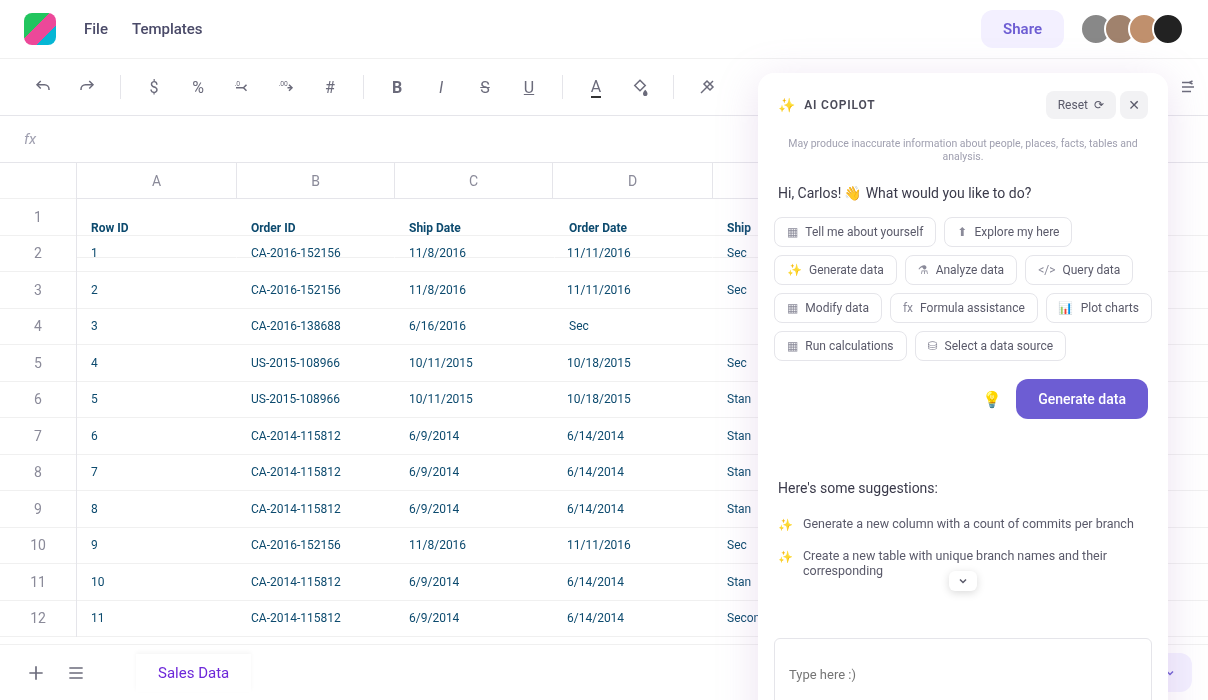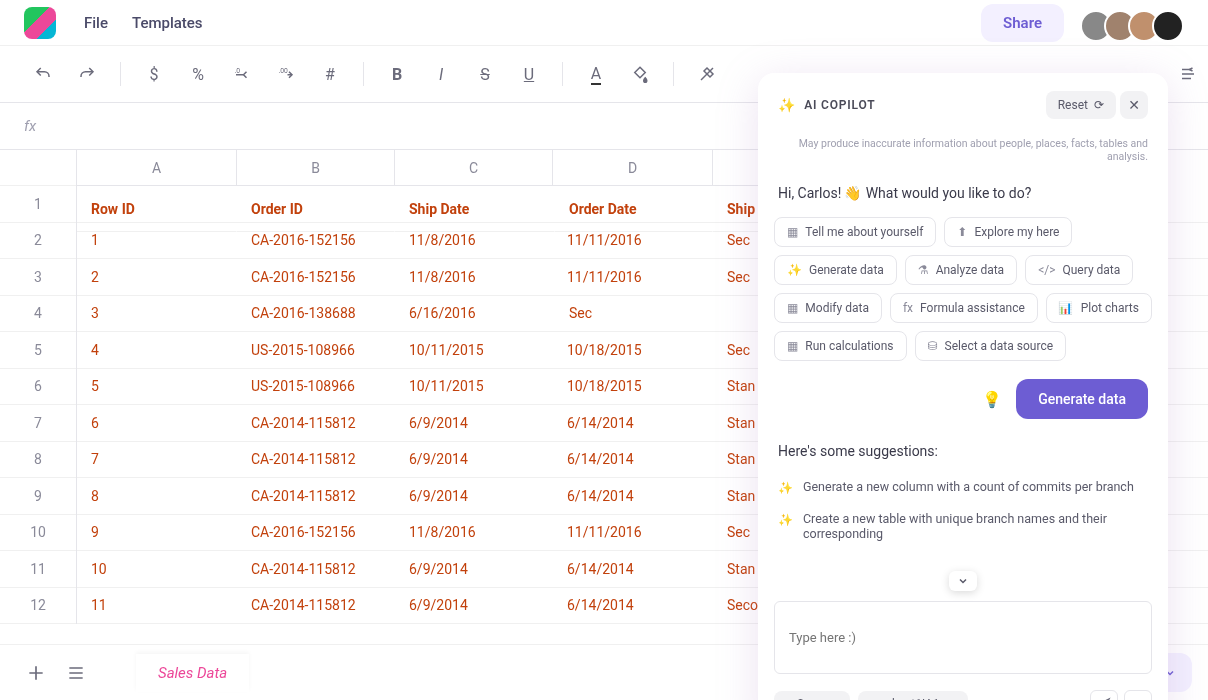--- a/index.html
+++ b/index.html
@@ -1,22 +1,22 @@
 <!DOCTYPE html>
 <html><head>
 <meta charset="utf-8">
 <style>
 * { margin: 0; padding: 0; box-sizing: border-box; font-family: -apple-system, BlinkMacSystemFont, "Segoe UI", Roboto, Helvetica, Arial, sans-serif; }
 body { width: 1208px; height: 700px; overflow: hidden; background: #fff; position: relative; }
 
 
-.header { height: 46px; display: flex; align-items: center; padding: 0 24px; border-bottom: 1px solid #f0f0f0; }
+.header { height: 59px; display: flex; align-items: center; padding: 0 24px; border-bottom: 1px solid #f0f0f0; }
 .logo { width: 32px; height: 32px; border-radius: 8px; background: linear-gradient(135deg, #22c55e 0%, #22c55e 40%, #ec4899 40%, #ec4899 70%, #06b6d4 70%); margin-right: 28px; }
 .menu-item { color: #4a4a68; font-size: 15px; font-weight: 500; margin-right: 24px; cursor: pointer; }
-.header-right { margin-left: auto; display: flex; align-items: flex-end; gap: 16px; }
+.header-right { margin-left: auto; display: flex; align-items: center; gap: 16px; }
 .share-btn { background: #f3f0ff; color: #6d5dd3; font-weight: 600; font-size: 15px; padding: 10px 22px; border-radius: 12px; border: none; cursor: pointer; }
 .avatars { display: flex; }
 .avatar { width: 32px; height: 32px; border-radius: 50%; border: 2px solid #fff; margin-left: -8px; background: #ccc; }
 .avatar:first-child { margin-left: 0; }
 .avatar.a1 { background: #888; }
 .avatar.a2 { background: #a0826d; }
 .avatar.a3 { background: #c0906d; }
 .avatar.a4 { background: #222; }
 
 
@@ -32,49 +32,49 @@
 
 
 .grid { display: flex; position: relative; }
 .rownums { display: flex; flex-direction: column; border-right: 1px solid #e5e5ea; }
 .rownum, .corner { width: 76px; height: 36.5px; display: flex; align-items: center; justify-content: center; color: #8a8a99; font-size: 14px; border-bottom: 1px solid #f0f0f0; }
 .corner { height: 36px; }
 .cols-data { flex: 1; overflow: hidden; }
 .col-hdrs { display: flex; }
 .col-hdr { height: 36px; display: flex; align-items: center; justify-content: center; color: #8a8a99; font-size: 14px; border-right: 1px solid #e5e5ea; border-bottom: 1px solid #e5e5ea; }
 .dataRow { display: flex; height: 36.5px; border-bottom: 1px solid #f0f0f0; }
-.cell { padding: 0 14px; display: flex; align-items: center; color: #c2410c; font-size: 14px; border-right: 1px solid transparent; white-space: nowrap; overflow: hidden; }
+.cell { padding: 0 14px; display: flex; align-items: center; color: #0c4a6e; font-size: 12px; border-right: 1px solid transparent; white-space: nowrap; overflow: hidden; }
 .cell.header { font-weight: 700; }
 .cA { width: 160px; } .cB { width: 158px; } .cC { width: 158px; } .cD { width: 160px; } .cE { width: 200px; }
 
 
 .footer { position: absolute; bottom: 0; left: 0; right: 0; height: 56px; background: #fff; border-top: 1px solid #f0f0f0; display: flex; align-items: center; padding: 0 16px; }
 .ficon { width: 40px; height: 40px; display: flex; align-items: center; justify-content: center; color: #6b6b7b; cursor: pointer; }
-.tab { background: #fff; padding: 10px 22px; color: #ec4899; font-size: 15px; box-shadow: 0 -2px 4px rgba(0,0,0,0.04); margin-left: 40px; font-style: italic; }
+.tab { background: #fff; padding: 10px 22px; color: #6d28d9; font-size: 15px; box-shadow: 0 -2px 4px rgba(0,0,0,0.04); margin-left: 40px; }
 .footer-right { margin-left: auto; display: flex; align-items: center; gap: 8px; }
 .nav-arrow { width: 32px; height: 32px; display: flex; align-items: center; justify-content: center; color: #6d5dd3; cursor: pointer; }
 .sum-box { background: #f3f0ff; color: #6d5dd3; font-weight: 600; padding: 10px 16px; border-radius: 12px; display: flex; align-items: center; gap: 8px; }
 
 
 .copilot { position: absolute; top: 73px; right: 40px; width: 410px; background: #fff; border-radius: 16px; box-shadow: 0 8px 40px rgba(180,140,200,0.25); padding: 0; z-index: 100; }
 .cp-header { display: flex; align-items: center; padding: 18px 20px 14px; }
 .cp-title { display: flex; align-items: center; gap: 8px; color: #4a4a58; font-size: 12px; font-weight: 600; letter-spacing: 0.8px; }
 .cp-title .ic { font-size: 14px; }
 .cp-actions { margin-left: auto; display: flex; gap: 4px; }
 .cp-reset { background: #f2f2f4; border: none; padding: 6px 12px; border-radius: 8px; font-size: 12px; color: #5a5a6a; display: flex; align-items: center; gap: 6px; cursor: pointer; }
 .cp-close { width: 28px; height: 28px; background: #f2f2f4; border: none; border-radius: 8px; display: flex; align-items: center; justify-content: center; cursor: pointer; color: #5a5a6a; font-size: 14px; }
-.cp-disclaimer { font-size: 10.5px; color: #a0a0b0; text-align: right; padding: 4px 20px 14px; }
+.cp-disclaimer { font-size: 10.5px; color: #a0a0b0; text-align: center; padding: 4px 20px 14px; }
 .cp-greet { padding: 8px 20px 16px; color: #3a3a4a; font-size: 14px; }
 .cp-chips { padding: 0 16px; display: flex; flex-wrap: wrap; gap: 8px; }
 .chip { border: 1px solid #e5e5ea; border-radius: 8px; padding: 7px 12px; font-size: 12px; color: #5a5a6a; display: flex; align-items: center; gap: 7px; cursor: pointer; background: #fff; }
 .chip .ic { font-size: 12px; color: #8a8a99; }
 .cp-generate-row { display: flex; align-items: center; justify-content: flex-end; padding: 18px 20px; gap: 14px; }
 .bulb { color: #8a8a99; }
 .gen-btn { background: #6d5dd3; color: #fff; border: none; padding: 12px 22px; border-radius: 12px; font-size: 14px; font-weight: 500; cursor: pointer; }
-.cp-sugg-label { padding: 6px 20px 12px; color: #3a3a4a; font-size: 14px; }
+.cp-sugg-label { padding: 6px 20px 12px; color: #3a3a4a; font-size: 14px; margin-top: 37px; }
 .sugg-item { display: flex; gap: 10px; padding: 8px 20px; font-size: 12.5px; color: #5a5a6a; }
 .sugg-item .ic { color: #8a8a99; font-size: 12px; margin-top: 2px; }
 .chev-down { position: absolute; left: 50%; transform: translateX(-50%); top: 498px; width: 28px; height: 20px; background: #fff; box-shadow: 0 2px 8px rgba(0,0,0,0.15); border-radius: 6px; display: flex; align-items: center; justify-content: center; color: #5a5a6a; z-index: 101; }
 .cp-input-wrap { padding: 8px 16px 10px; }
 .cp-input { width: 100%; border: 1px solid #e5e5ea; border-radius: 6px; padding: 28px 14px; font-size: 13px; outline: none; margin-top: 44px; }
 .cp-src-row { display: flex; align-items: center; padding: 6px 16px 16px; gap: 8px; }
 .src-chip { background: #f2f2f4; border-radius: 8px; padding: 6px 10px; font-size: 12px; color: #5a5a6a; display: flex; align-items: center; gap: 6px; }
 .src-chip .x { margin-left: 2px; cursor: pointer; }
 .send-group { margin-left: auto; display: flex; align-items: center; gap: 6px; }
 .send-btn { width: 28px; height: 28px; border: 1px solid #e5e5ea; border-radius: 6px; background: #fff; display: flex; align-items: center; justify-content: center; cursor: pointer; color: #6b6b7b; }

